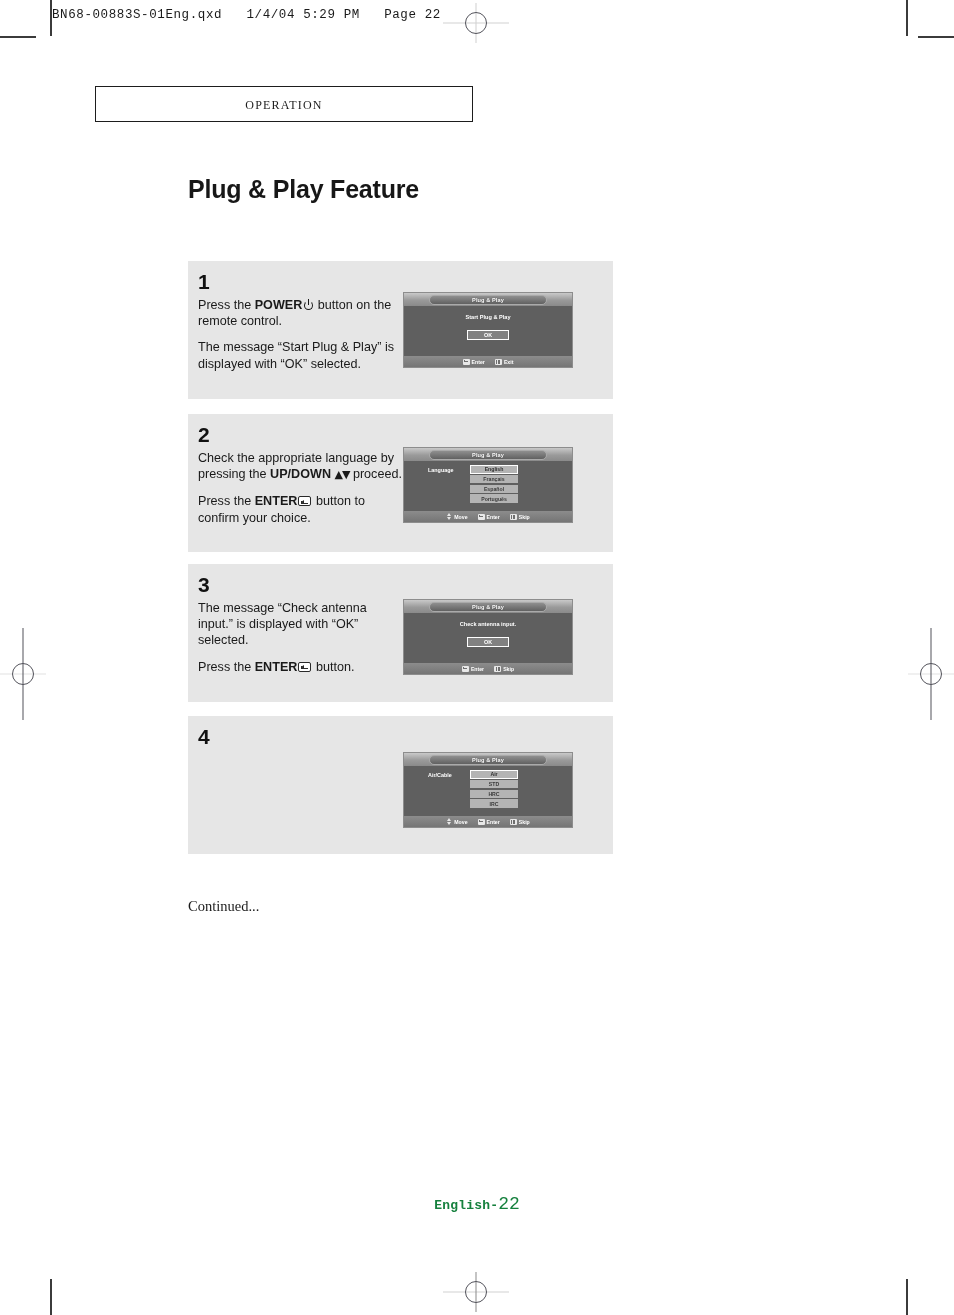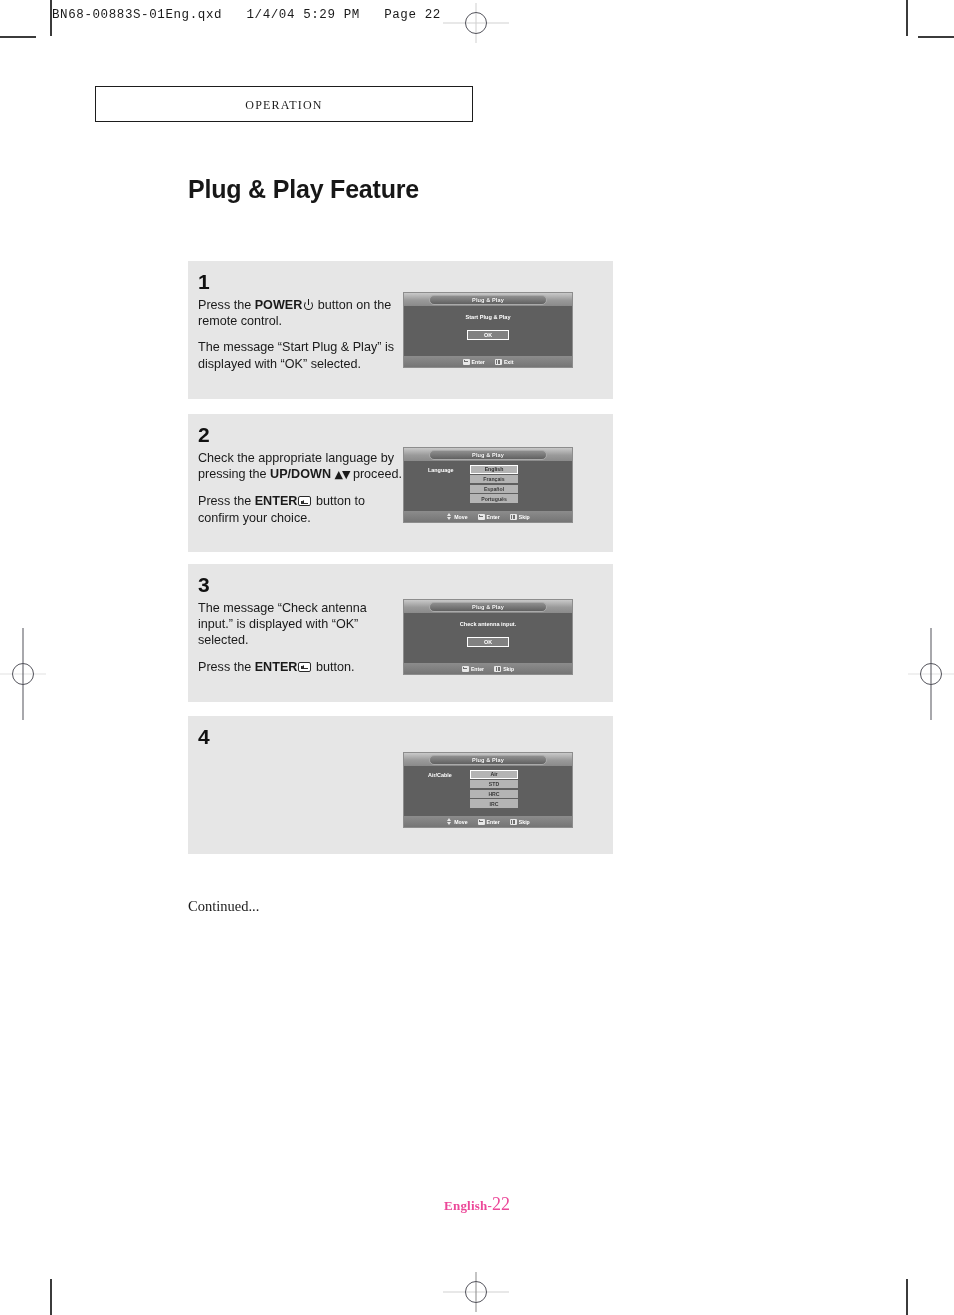--- a/index.html
+++ b/index.html
@@ -360,22 +360,22 @@
     font-size: 14.5px;
     color: #1a1a1a;
     margin-top: 40px;
   }
 
   .pagefoot {
     position: absolute;
     left: 0; top: 1194px;
     width: 954px;
     text-align: center;
-    font-family: Liberation Serif, serif;
-    color: #ec4899;
+    font-family: Liberation Mono, monospace;
+    color: #15803d;
   }
   .pagefoot .lang { font-size: 13px; font-weight: bold; letter-spacing: 0.2px; }
   .pagefoot .pnum { font-size: 18px; }
 </style>
 </head>
 <body>
 
 <div class="page">
 
   <div class="cropmark" style="left:50px;top:0;width:1.5px;height:36px;"></div>

